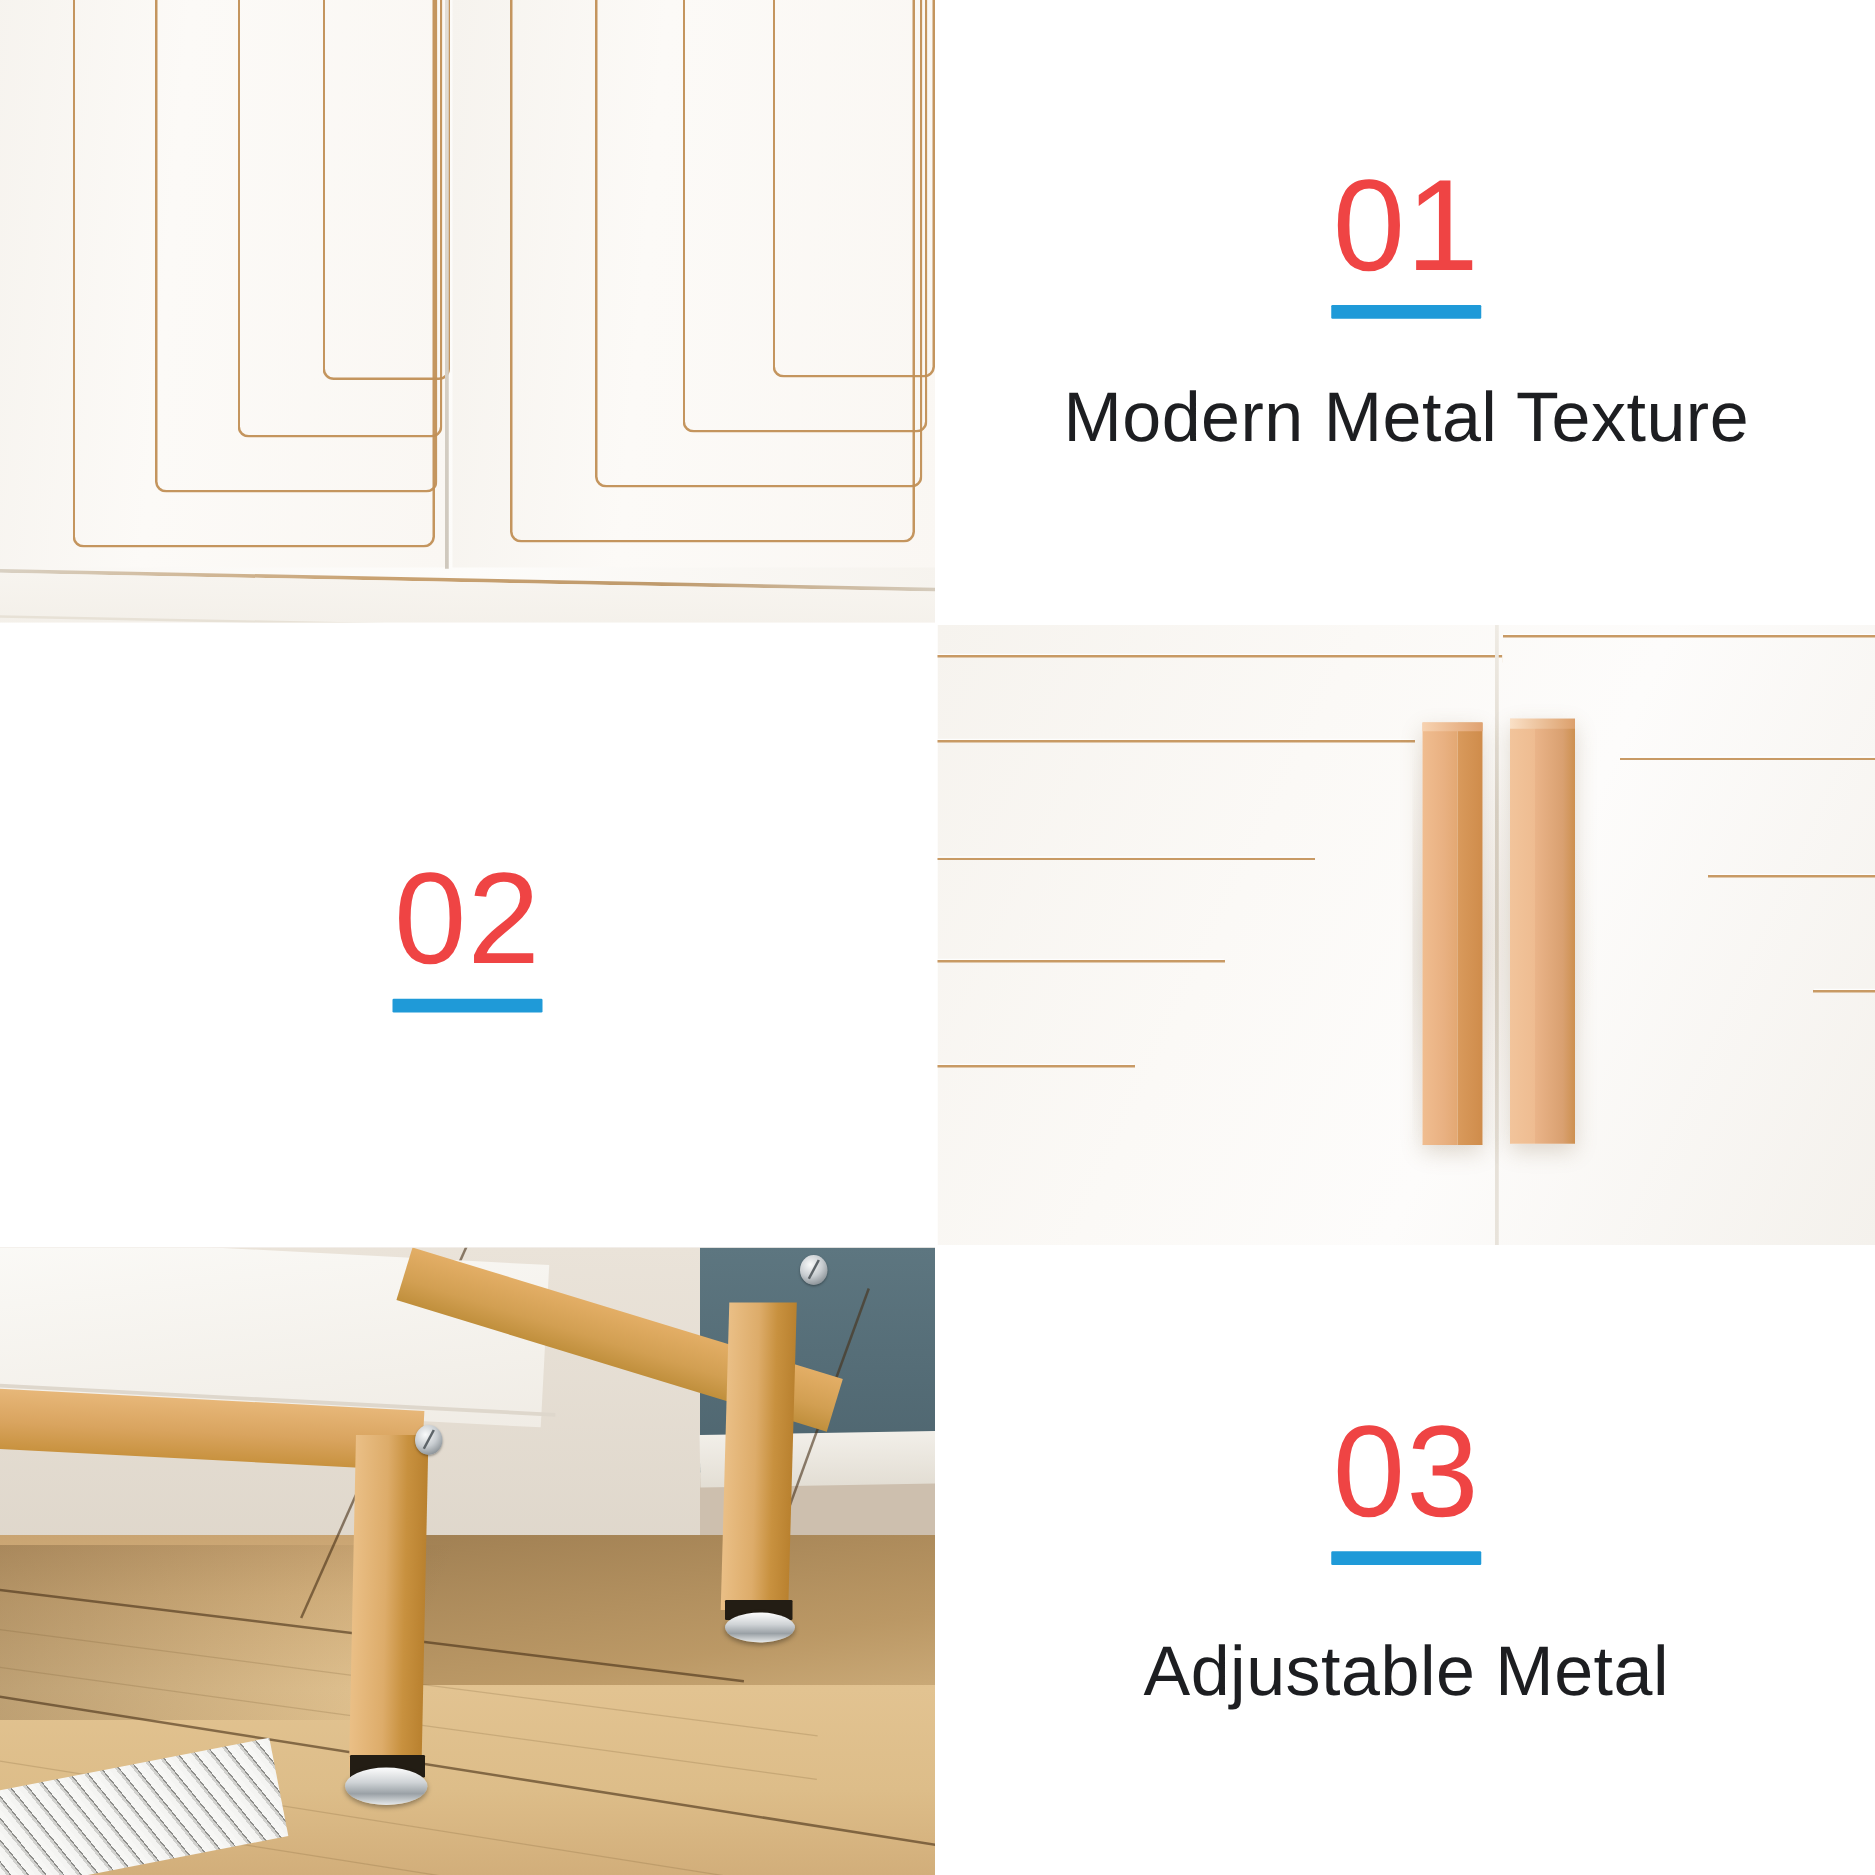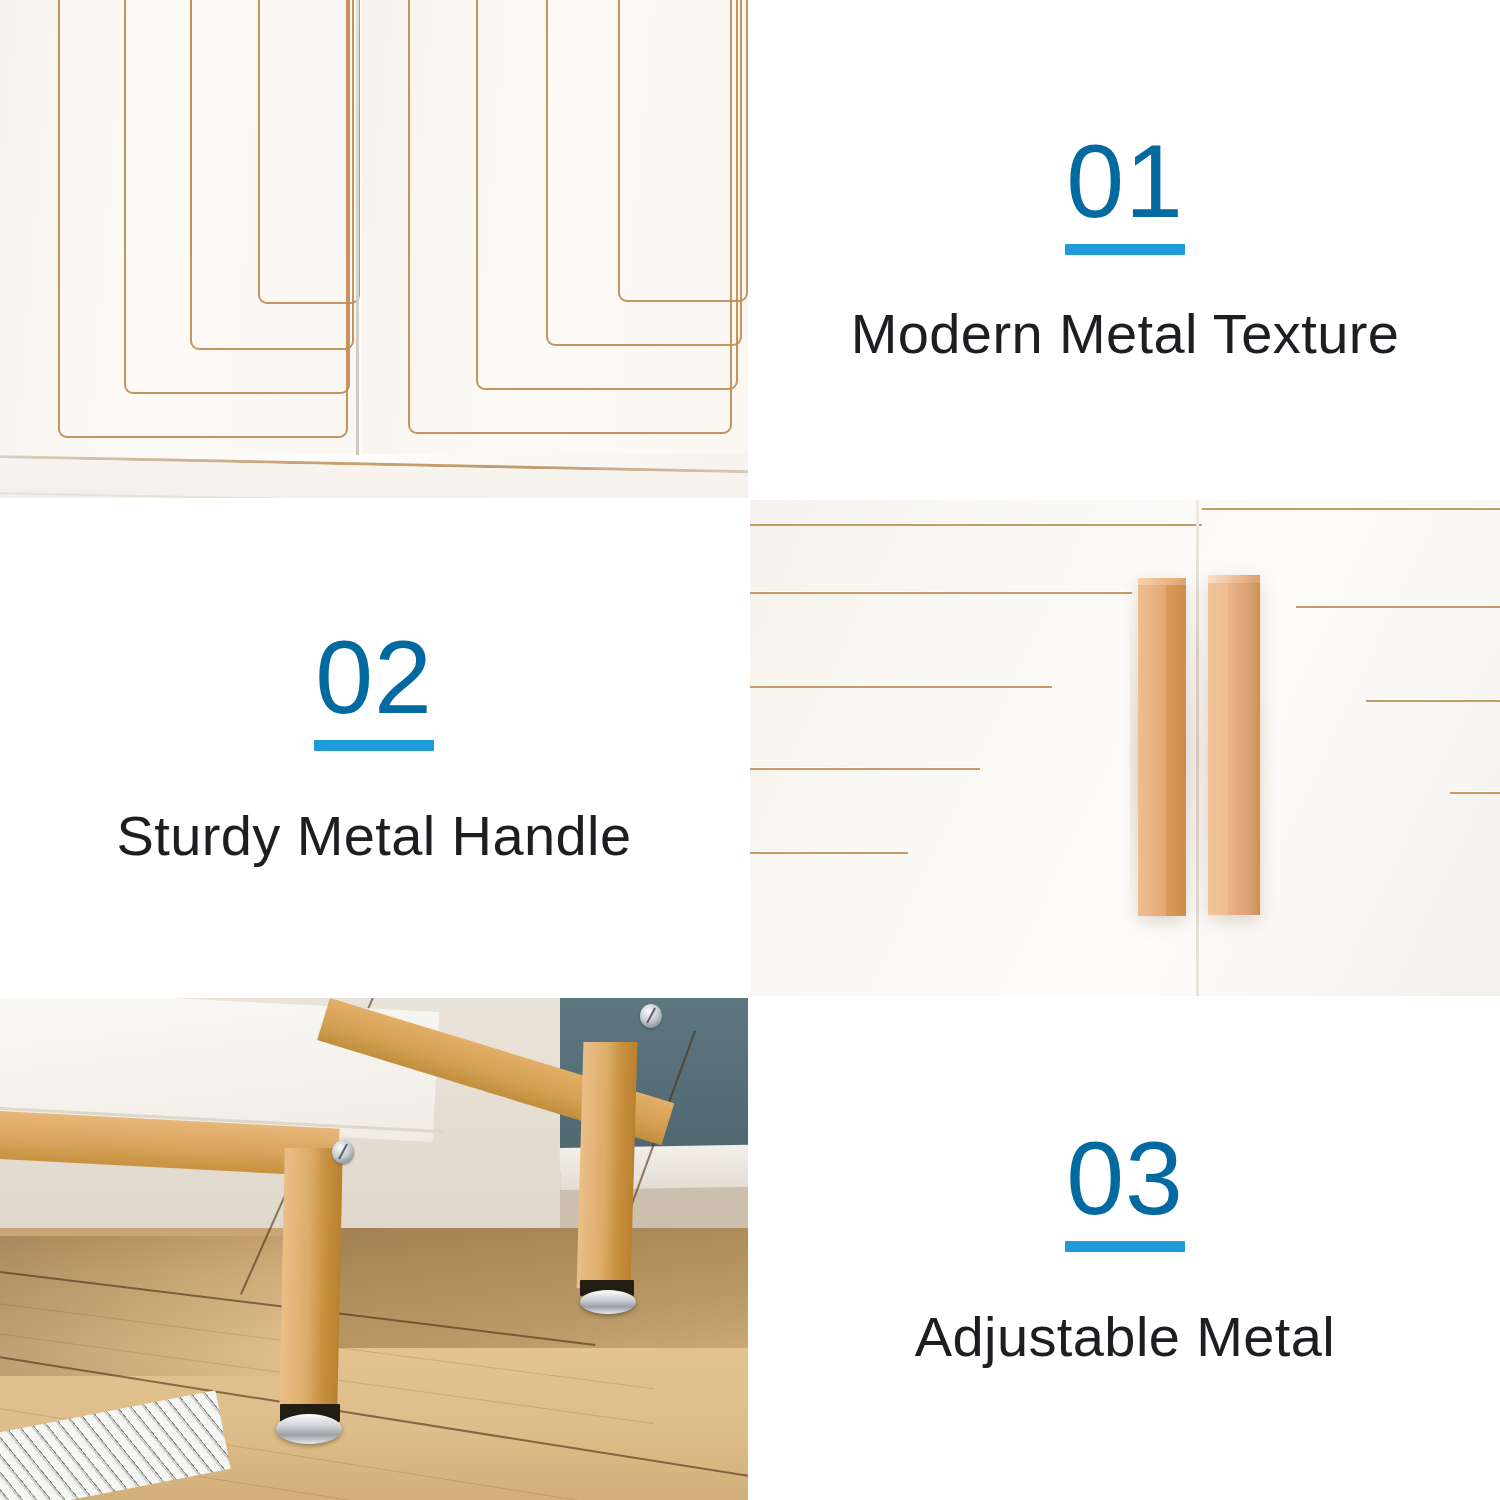--- a/index.html
+++ b/index.html
@@ -29,21 +29,21 @@
     position:absolute;left:0;top:0;width:100%;height:100%;
     display:flex;flex-direction:column;align-items:center;justify-content:center;
     background:#ffffff;
   }
   .num-wrap{display:flex;flex-direction:column;align-items:center;}
   .big-num{
     font-size:104px;
     line-height:0.95;
     font-weight:400;
     letter-spacing:1px;
-    color:#0369a1;
+    color:#ef4444;
   }
   .num-rule{
     width:120px;height:11px;border-radius:1px;
     background:#1f9ad8;
     margin-top:14px;
   }
   .caption{
     margin-top:52px;
     font-size:56px;
     font-weight:400;
@@ -260,21 +260,20 @@
       <div class="caption">Modern Metal Texture</div>
     </div>
   </div>
 
   <div class="panel q-ml">
     <div class="text-card card-02">
       <div class="num-wrap">
         <div class="big-num">02</div>
         <div class="num-rule"></div>
       </div>
-      <div class="caption">Sturdy Metal Handle</div>
     </div>
   </div>
 
   <div class="panel q-mr">
     <div class="handlepanel">
 
       <div class="hstep" style="left:-30px;top:24px;width:480px;height:480px;"></div>
       <div class="hstep" style="left:-30px;top:92px;width:410px;height:420px;"></div>
       <div class="hstep" style="left:-30px;top:186px;width:330px;height:330px;"></div>
       <div class="hstep" style="left:-30px;top:268px;width:258px;height:250px;"></div>

